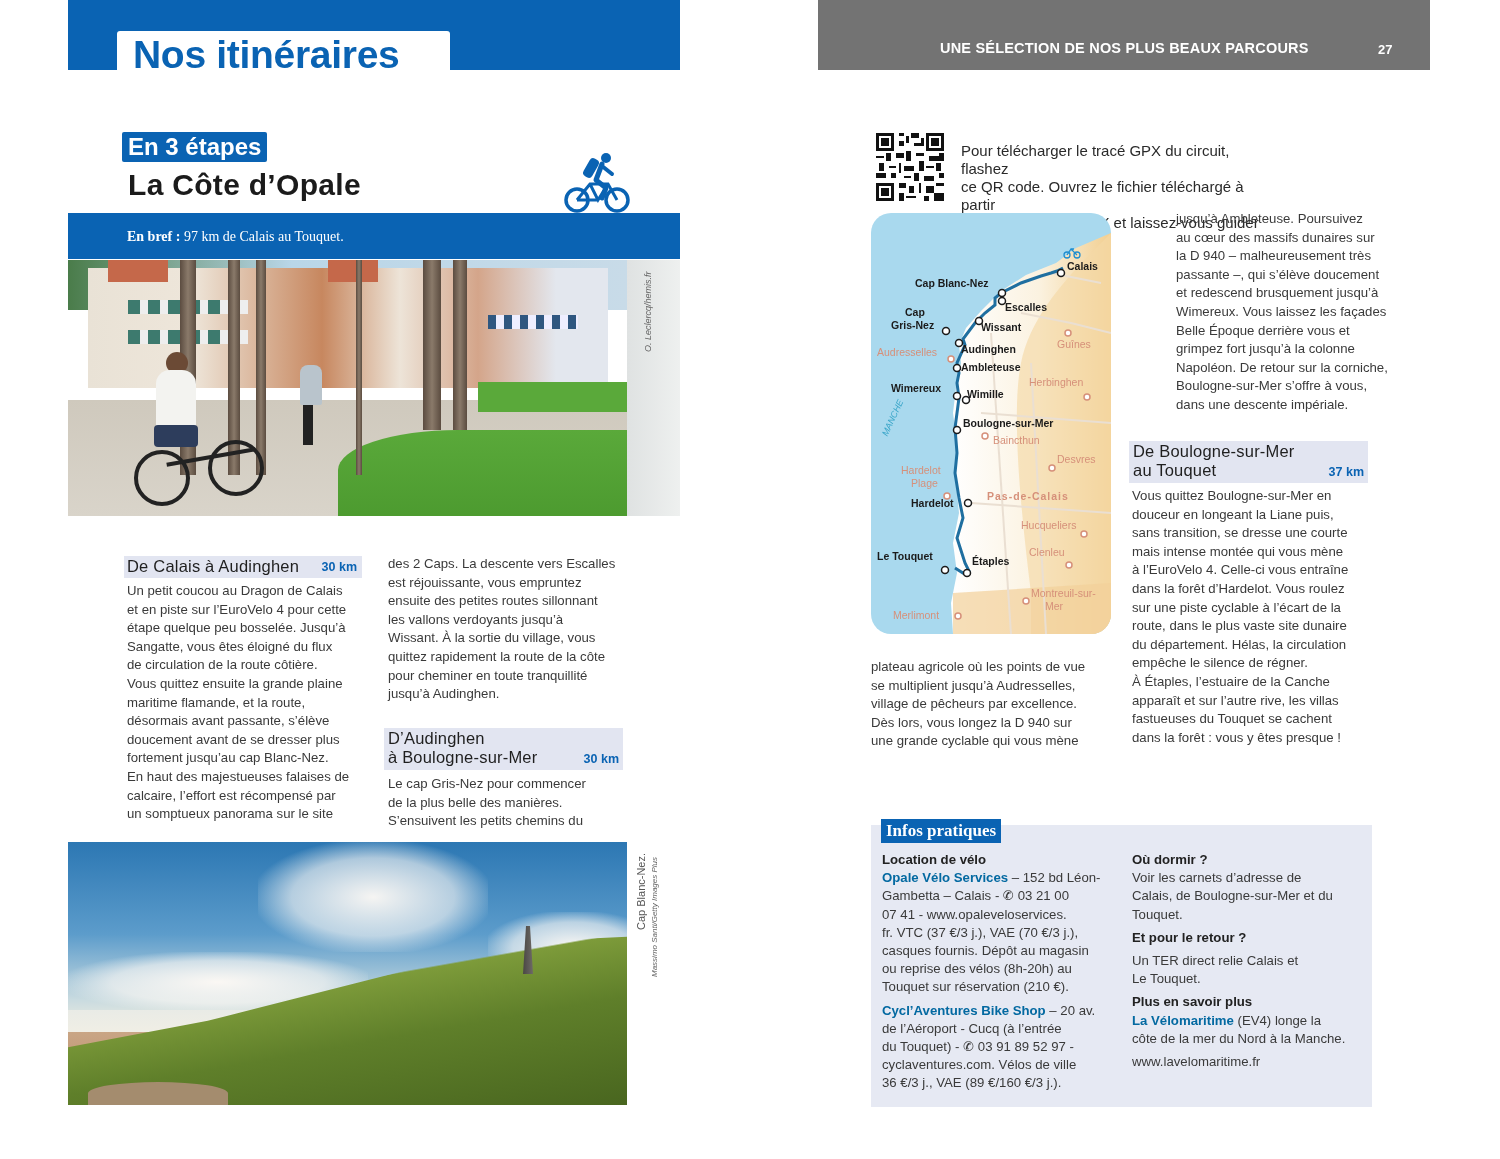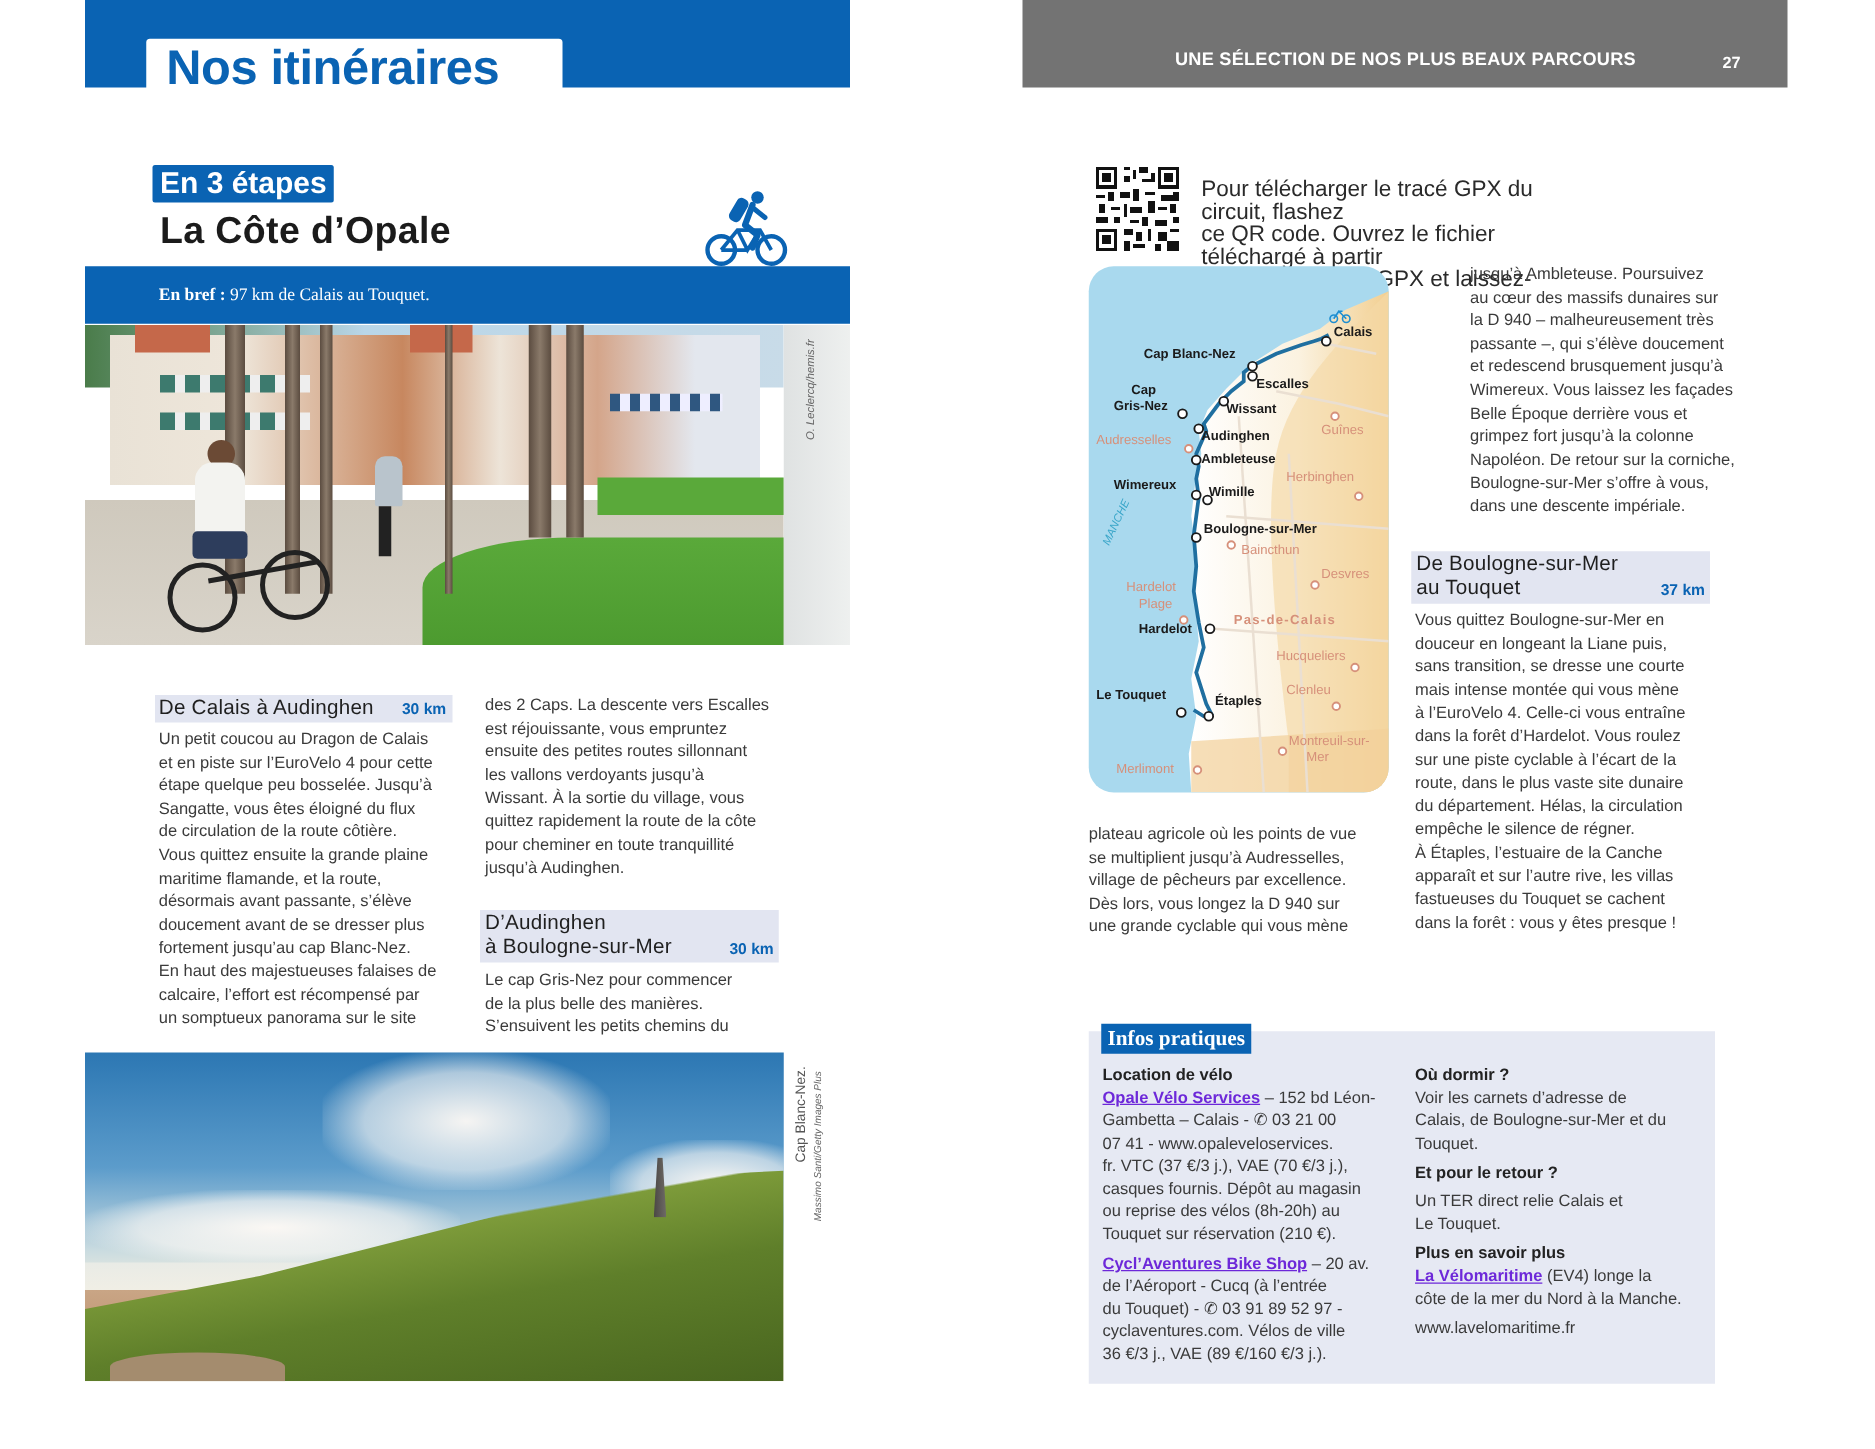--- a/index.html
+++ b/index.html
@@ -88,34 +88,34 @@
     background: linear-gradient(170deg, transparent 0%, transparent 52%, #7d9b3a 52.5%, #5f7f2a 70%, #49661f 100%);
     clip-path: polygon(0 100%, 0 78%, 25% 68%, 62% 48%, 80% 38%, 100% 36%, 100% 100%); }
   .photo2 .path { position:absolute; left:20px; top:240px; width:140px; height:23px; background:#a48c6e; border-radius: 50% 50% 0 0; }
   .photo2 .column { position:absolute; left:455px; top:84px; width:10px; height:48px; background: linear-gradient(90deg,#4a4744,#6e6a66); clip-path: polygon(30% 0, 70% 0, 100% 100%, 0 100%); }
   .credit2 { left: 628px; top: 842px; width: 40px; height: 263px; }
   .credit2 .c1 { left: 7px; top: 88px; font-size: 11px; font-style: normal; color: #555; }
   .credit2 .c2 { left: 22px; top: 135px; font-size: 8px; }
 
   
   .qr { left: 874px; top: 131px; width: 72px; height: 72px; background: #fff; }
-  .qr-text { left: 961px; top: 142px; width: 300px; font-size: 18px; line-height: 18px; color: #2a2a2a; }
+  .qr-text { left: 961px; top: 142px; width: 300px; font-size: 15px; line-height: 18px; color: #2a2a2a; }
 
   
   .map { left: 871px; top: 213px; width: 240px; height: 421px; overflow:hidden; background:#a9d9ee;border-radius:20px; }
   .map svg { position:absolute; left:0; top:0; }
   .map .lbl { position:absolute; font-size: 10.5px; font-weight: bold; color: #1b1b1b; white-space: nowrap; line-height: 12px; }
   .map .lbl2 { position:absolute; font-size: 10.5px; color: #d6907a; white-space: nowrap; line-height: 12px; }
 
   
   .infos { left: 871px; top: 825px; width: 501px; height: 282px; background: #e6e9f3; }
   .infos-badge { left: 881px; top: 819px; height: 24px; background: #0a63b3; padding: 0 5px; }
   .infos-badge span { font-family: "Liberation Serif", serif; font-weight: bold; font-size: 17px; color: #fff; line-height: 24px; }
   .infos-col { font-size: 13.2px; line-height: 18.2px; color: #3a3a3a; }
-  .infos-col b { color: #6d28d9; text-decoration: underline; }
+  .infos-col b { color: #0369a1; }
   .ic1 { left: 882px; top: 851px; width: 232px; }
   .ic2 { left: 1132px; top: 851px; width: 234px; }
   .infos-col .gap { margin-top: 5px; }
   .infos-col .h { font-weight: bold; color: #222; }
 </style>
 </head>
 <body>
 
 <div class="abs left-header"></div>
 <div class="abs title-tab">

